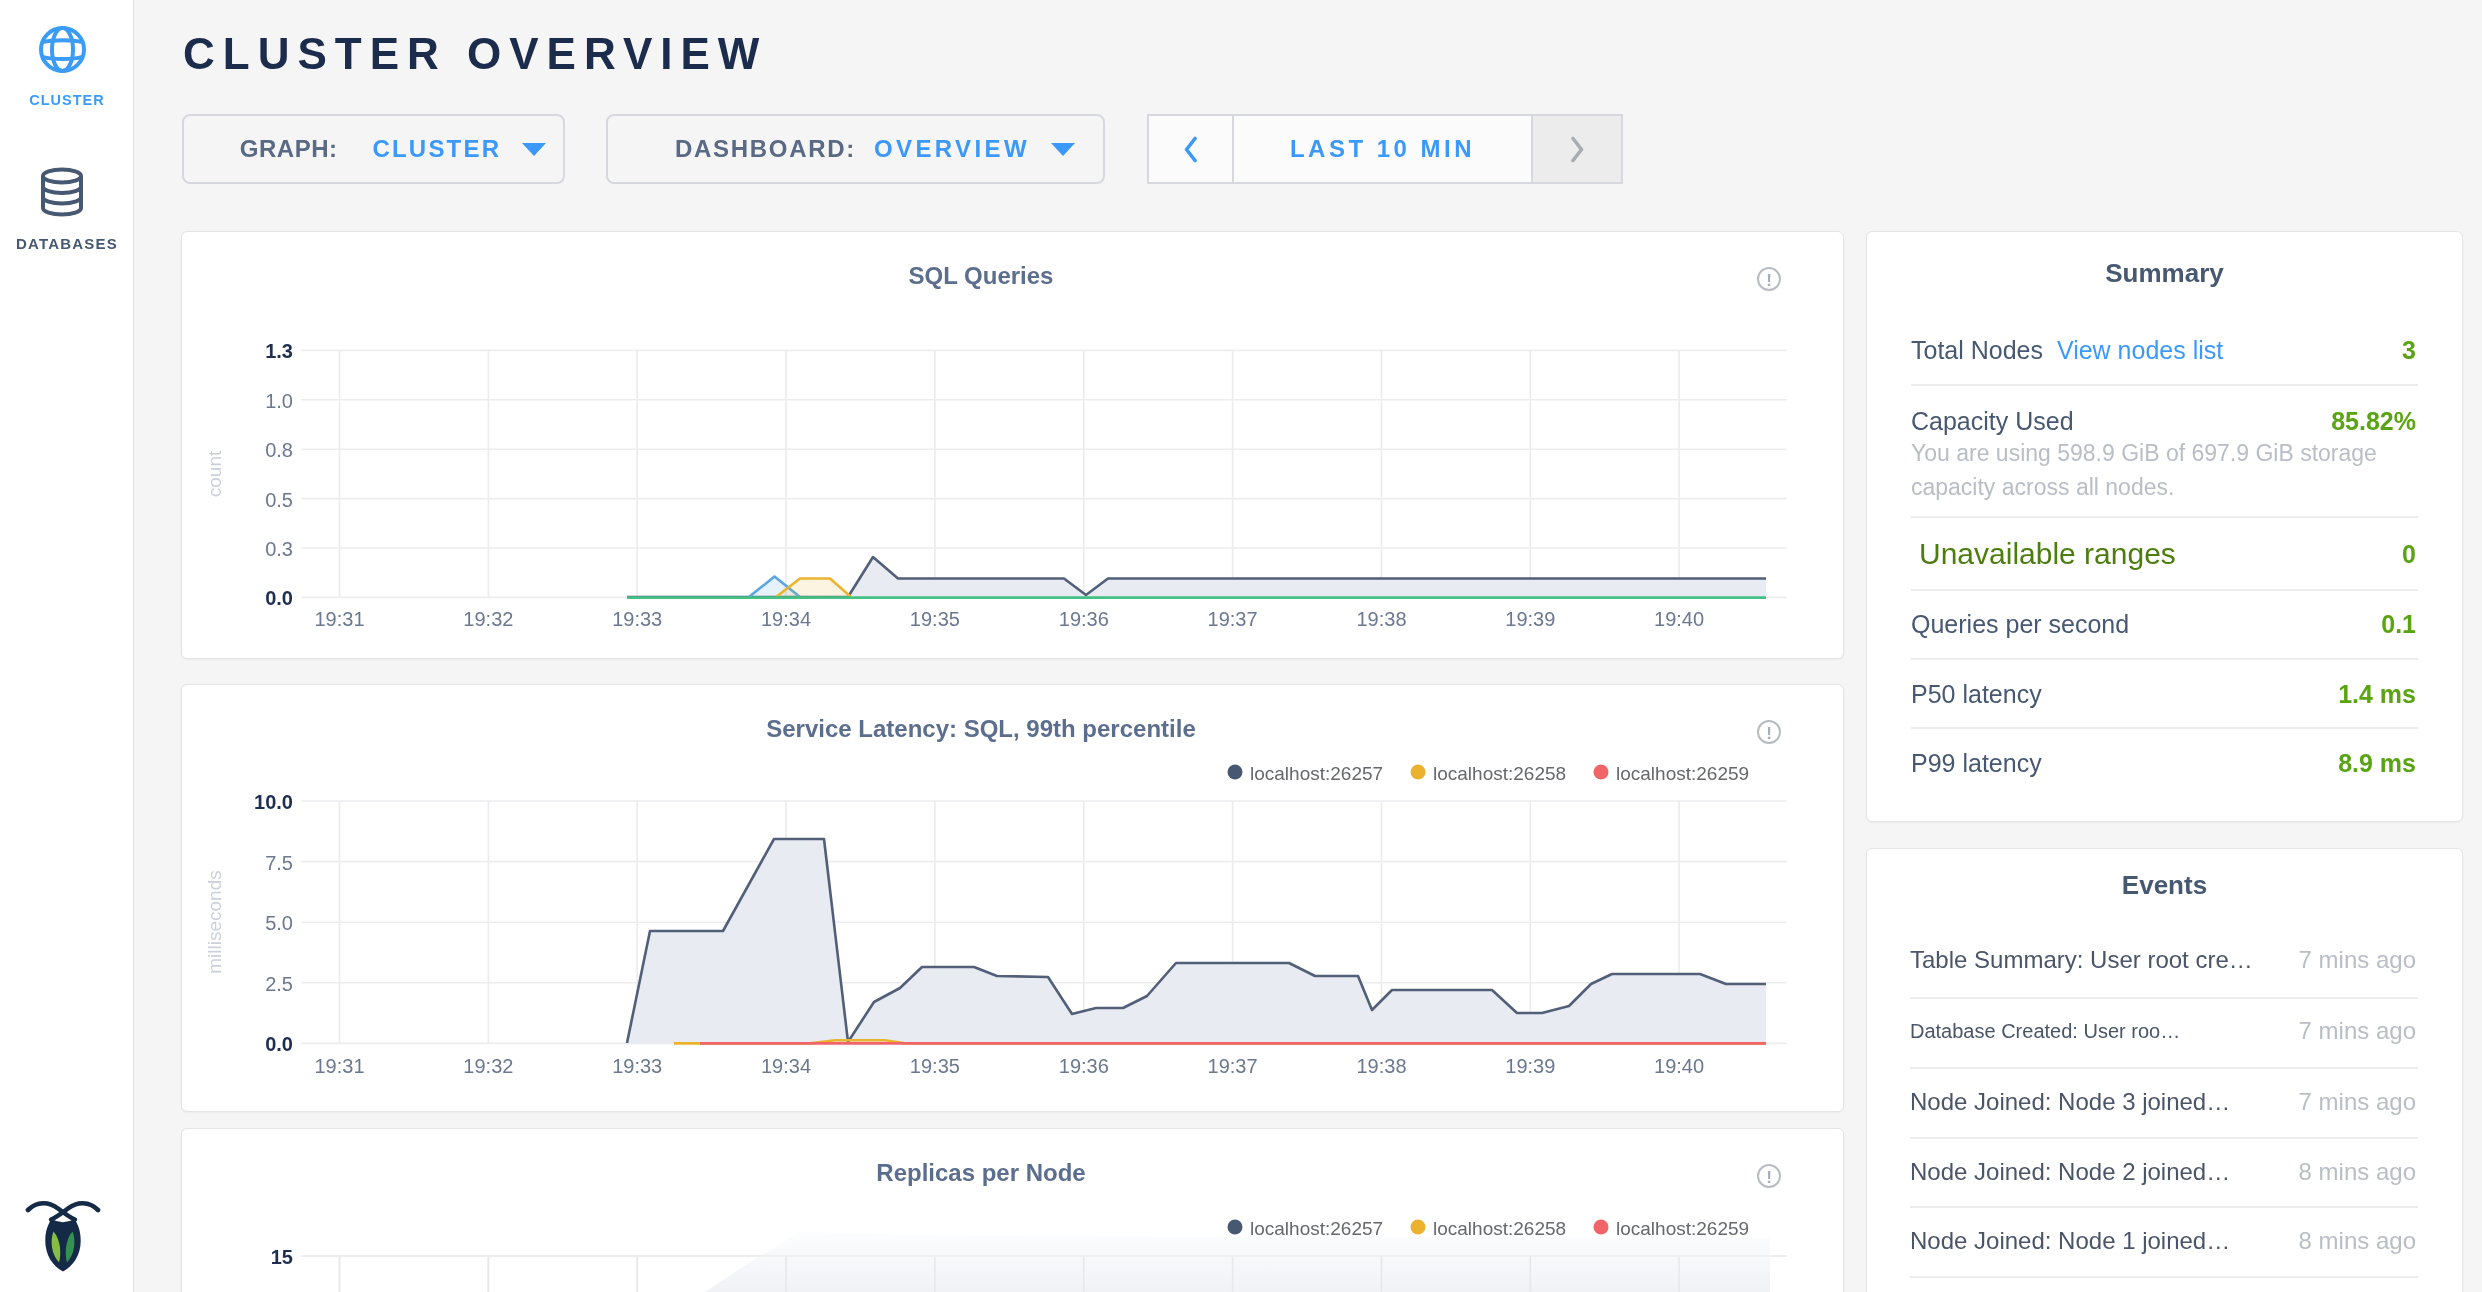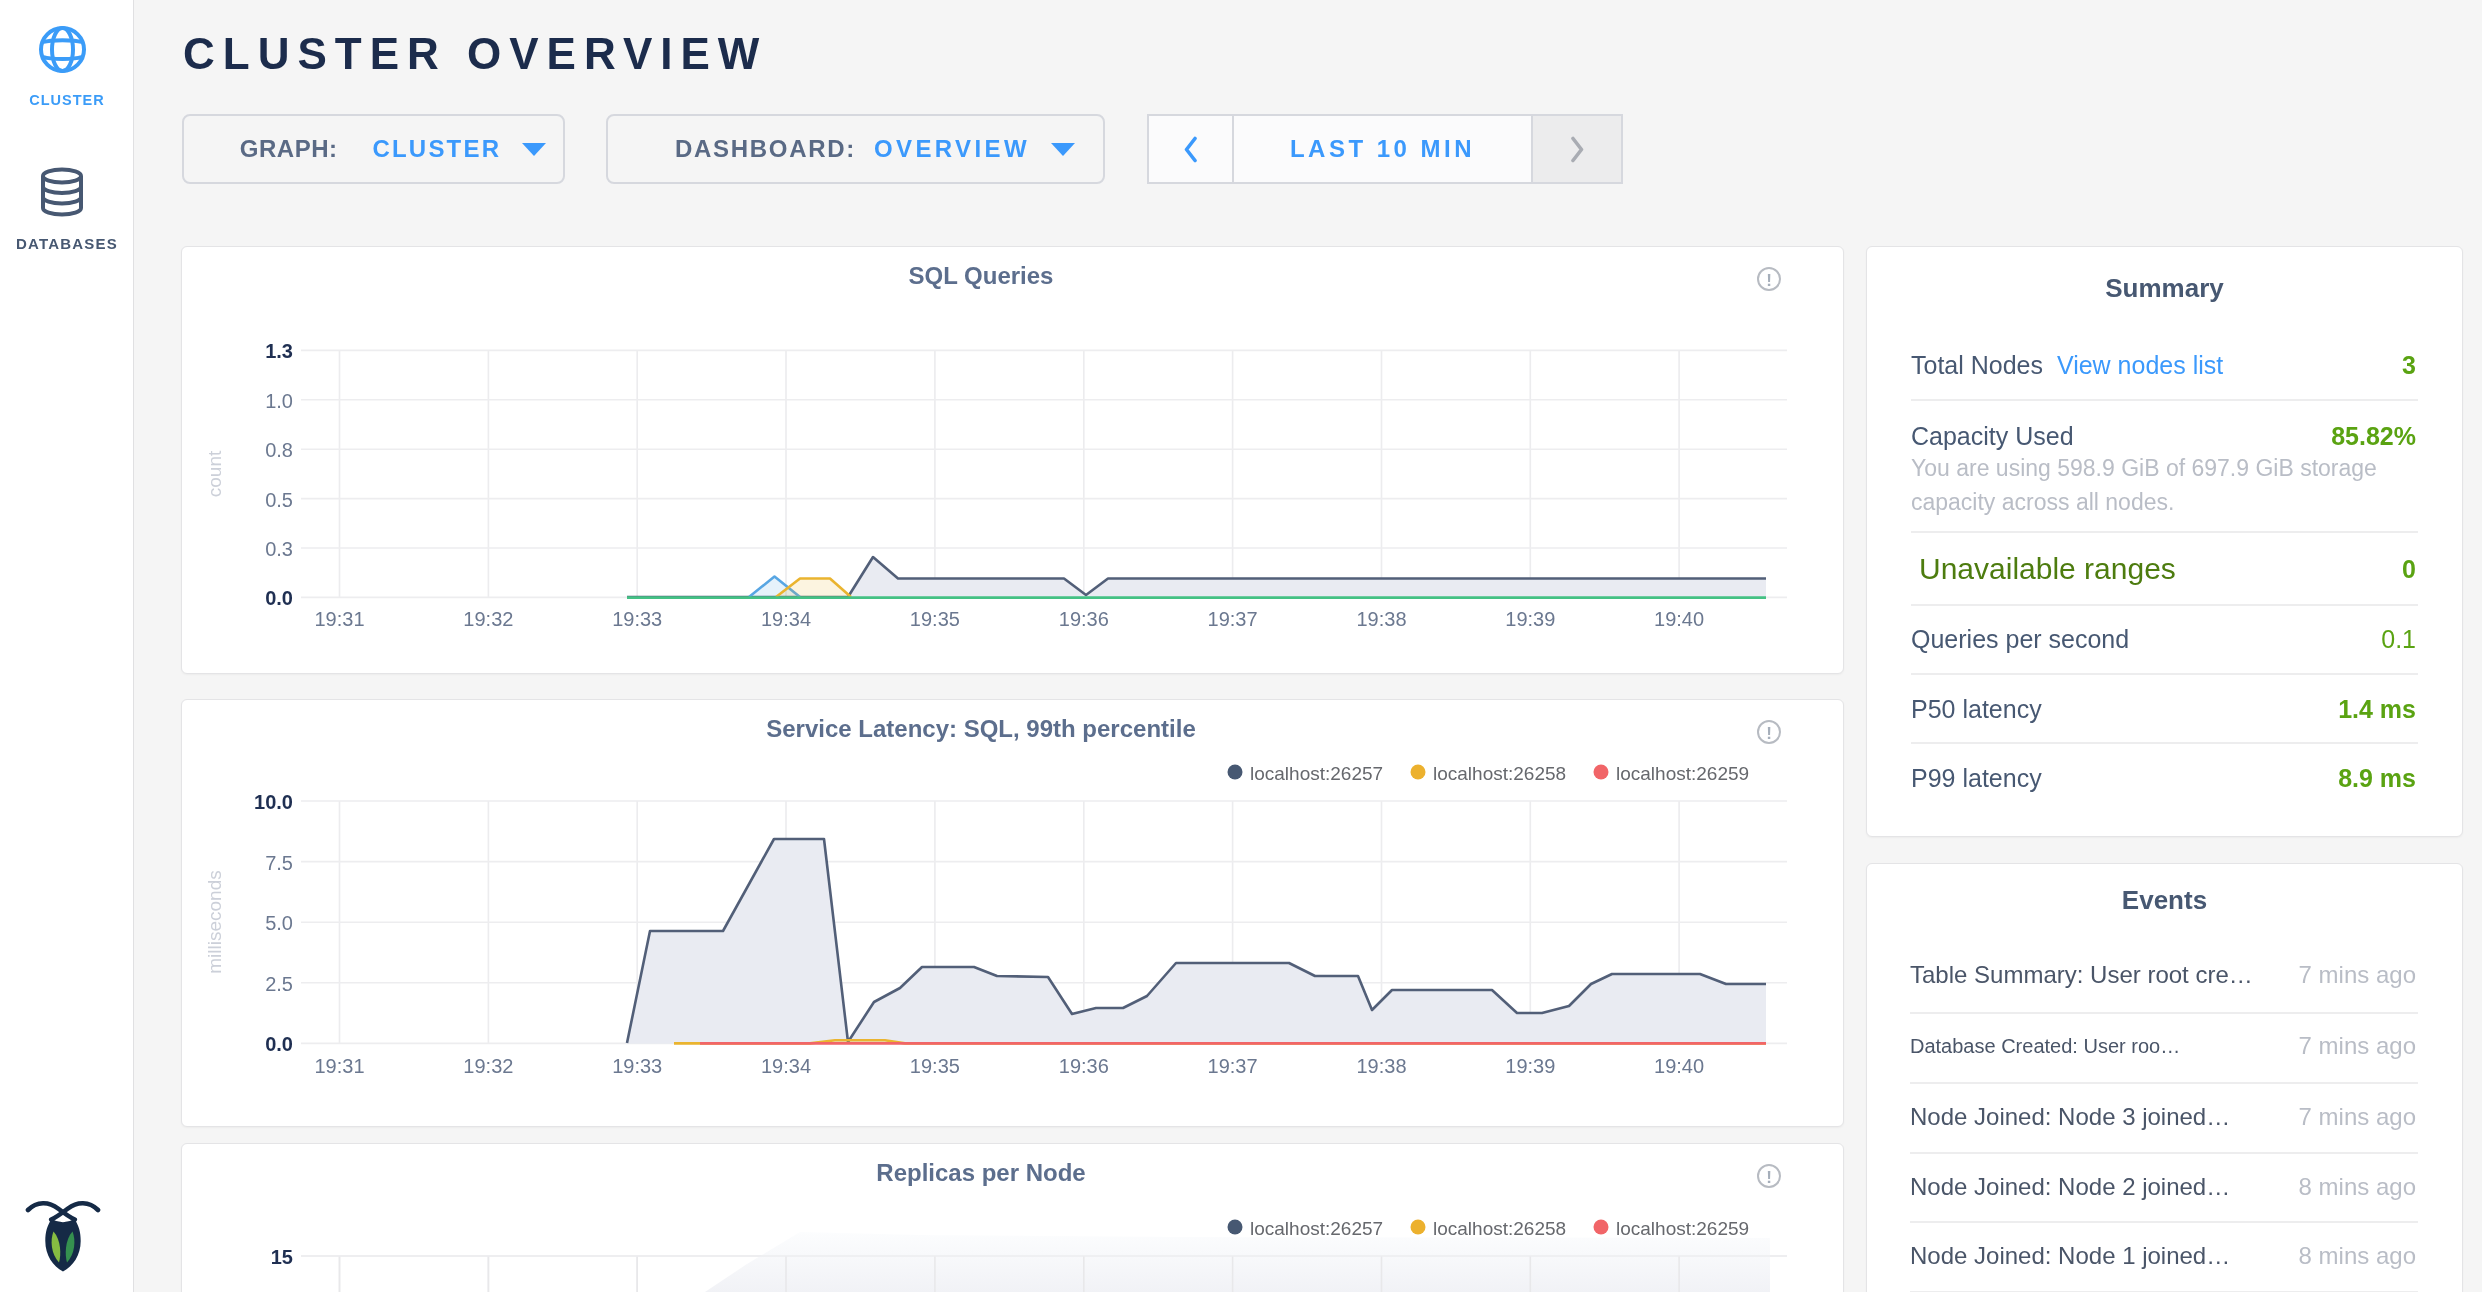--- a/index.html
+++ b/index.html
@@ -1,18 +1,18 @@
 <!DOCTYPE html>
 <html><head><meta charset="utf-8"><style>
 html,body{margin:0;padding:0;}
 body{width:2482px;height:1292px;overflow:hidden;background:#f5f5f5;
  font-family:"Liberation Sans",sans-serif;position:relative;}
 .abs{position:absolute;}
 .card{position:absolute;background:#fff;border:1px solid #e4e4e6;border-radius:6px;
- box-shadow:0 1px 2px rgba(0,0,0,0.04);margin-top:15px;}
+ box-shadow:0 1px 2px rgba(0,0,0,0.04);}
 .ctrl{position:absolute;border:2px solid #d6d8de;border-radius:8px;display:flex;
  align-items:center;justify-content:center;font-weight:bold;font-size:24px;color:#5a6a85;padding-left:40px;}
 </style></head>
 <body>
 
 <div class="abs" style="left:0;top:0;width:134px;height:1292px;background:#fff;border-right:1px solid #e0e0e2;box-sizing:border-box"></div>
 <svg class="abs" style="left:38px;top:25px" width="49" height="49" viewBox="0 0 49 49">
 <g fill="none" stroke="#3b9cf8" stroke-width="4">
 <circle cx="24.5" cy="24.5" r="21.5"></circle>
 <ellipse cx="24.5" cy="24.5" rx="10.5" ry="21.5"></ellipse>
@@ -163,21 +163,21 @@
 <div class="card" style="left:1866px;top:231px;width:595px;height:589px">
 <div class="abs" style="left:0;top:26px;width:100%;text-align:center;font-size:26px;font-weight:bold;color:#475872">Summary</div>
 <div class="abs" style="left:44px;top:118px;transform:translateY(-50%);font-size:25px;color:#475872;white-space:nowrap">Total Nodes&nbsp;&nbsp;<a style="color:#3b99fc;text-decoration:none">View nodes list</a></div>
     <div class="abs" style="right:46px;top:118px;transform:translateY(-50%);font-size:25px;font-weight:bold;color:#5aa312">3</div>
     <div class="abs" style="left:44px;top:189px;transform:translateY(-50%);font-size:25px;color:#475872;white-space:nowrap">Capacity Used</div>
     <div class="abs" style="right:46px;top:189px;transform:translateY(-50%);font-size:25px;font-weight:bold;color:#5aa312">85.82%</div>
     <div class="abs" style="left:44px;top:204px;width:480px;font-size:23px;line-height:34px;color:#b9bdc6">You are using 598.9 GiB of 697.9 GiB storage capacity across all nodes.</div>
     <div class="abs" style="left:52px;top:322px;transform:translateY(-50%);font-size:30px;color:#4d7c0f;white-space:nowrap">Unavailable ranges</div>
     <div class="abs" style="right:46px;top:322px;transform:translateY(-50%);font-size:25px;font-weight:bold;color:#5aa312">0</div>
     <div class="abs" style="left:44px;top:392px;transform:translateY(-50%);font-size:25px;color:#475872;white-space:nowrap">Queries per second</div>
-    <div class="abs" style="right:46px;top:392px;transform:translateY(-50%);font-size:25px;font-weight:normal;color:#5aa312">0.1</div>
+    <div class="abs" style="right:46px;top:392px;transform:translateY(-50%);font-size:25px;font-weight:bold;color:#5aa312">0.1</div>
     <div class="abs" style="left:44px;top:462px;transform:translateY(-50%);font-size:25px;color:#475872;white-space:nowrap">P50 latency</div>
     <div class="abs" style="right:46px;top:462px;transform:translateY(-50%);font-size:25px;font-weight:bold;color:#5aa312">1.4 ms</div>
     <div class="abs" style="left:44px;top:531px;transform:translateY(-50%);font-size:25px;color:#475872;white-space:nowrap">P99 latency</div>
     <div class="abs" style="right:46px;top:531px;transform:translateY(-50%);font-size:25px;font-weight:bold;color:#5aa312">8.9 ms</div>
 <div class="abs" style="left:44px;right:44px;top:152px;height:0;border-top:2px solid #ededee"></div>
     <div class="abs" style="left:44px;right:44px;top:284px;height:0;border-top:2px solid #ededee"></div>
     <div class="abs" style="left:44px;right:44px;top:357px;height:0;border-top:2px solid #ededee"></div>
     <div class="abs" style="left:44px;right:44px;top:426px;height:0;border-top:2px solid #ededee"></div>
     <div class="abs" style="left:44px;right:44px;top:495px;height:0;border-top:2px solid #ededee"></div>
 </div>

